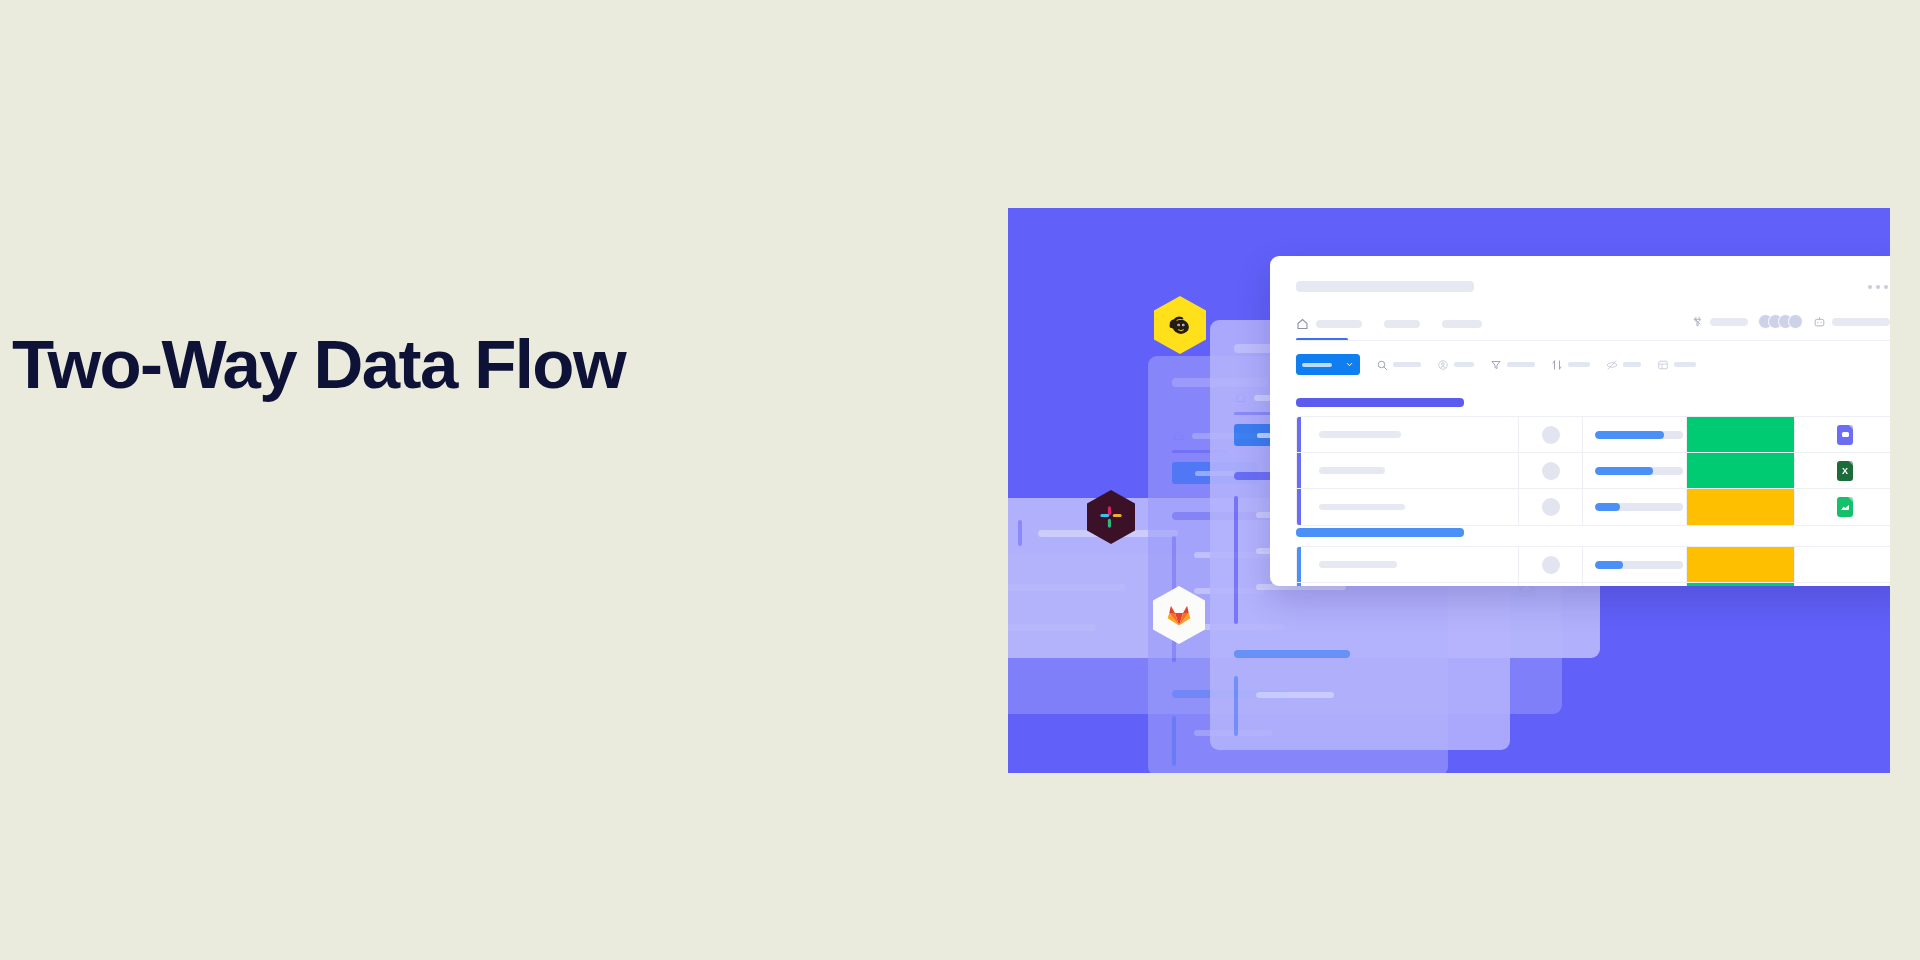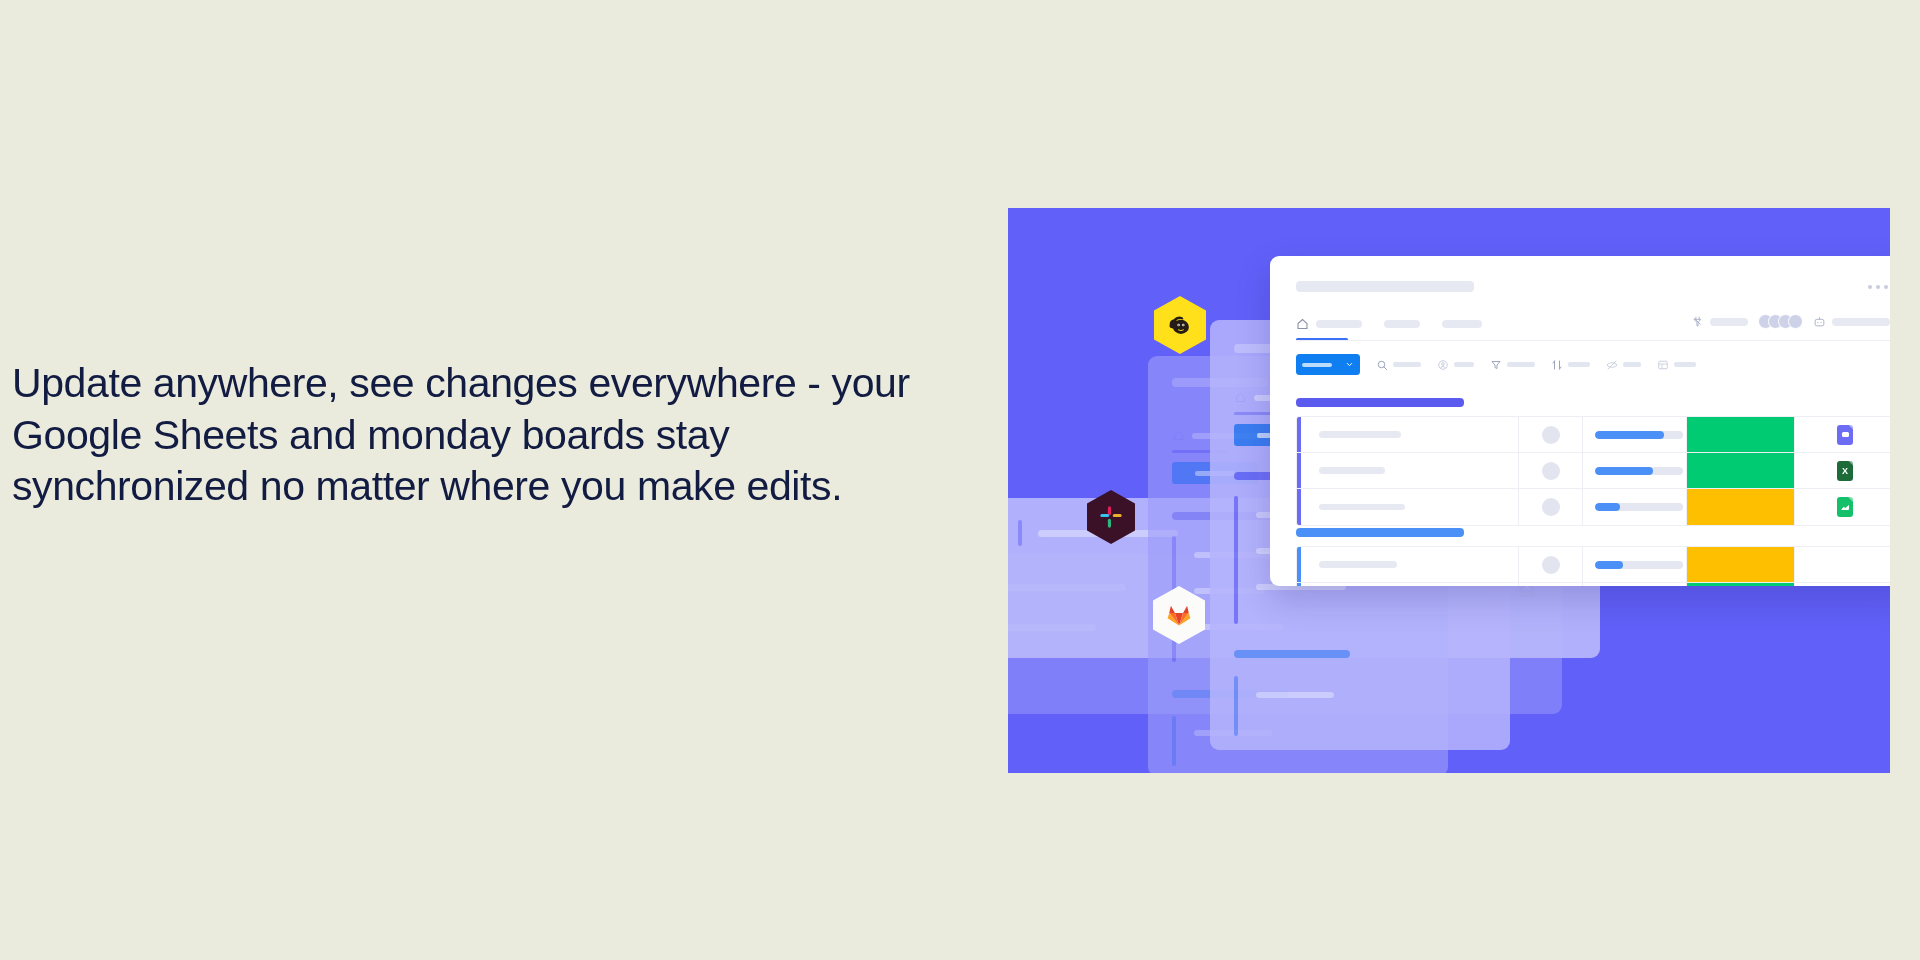--- a/index.html
+++ b/index.html
@@ -134,21 +134,21 @@
   
   .bg-row { display:flex; align-items:center; height:34px; }
   .bg-cell { height:100%; display:flex; align-items:center; }
 </style>
 </head>
 <body>
 
 <div class="stage">
 
   <div class="copy">
-    <p class="subcopy">Update anywhere, see changes everywhere - your Google Sheets and monday boards stay synchronized no matter where you make edits.</p>
+    <h1 class="headline">Two-Way Data Flow</h1>
   </div>
 
   <div class="canvas">
 
     <div class="panel panel-back3">
       <div class="bg-row" style="margin-top:16px;">
 
         <div class="bg-cell" style="flex:1;padding-left:16px;">
             <div style="width:148px;height:7px;border-radius:4px;background:#c5c5fd;"></div>
           </div>

